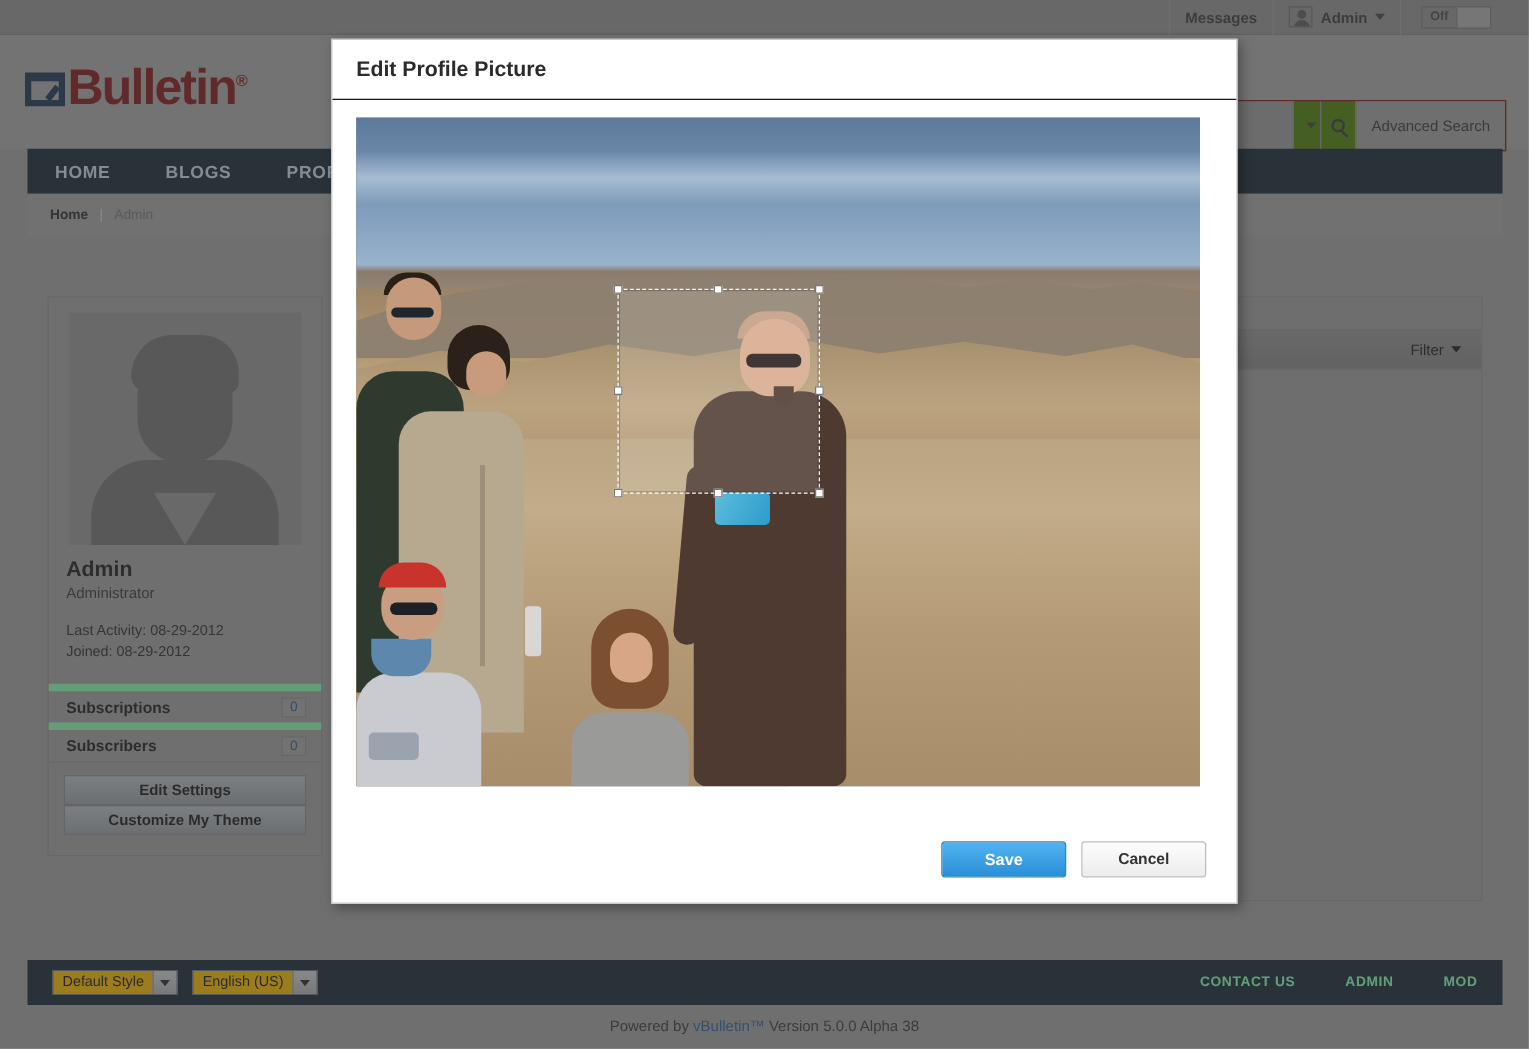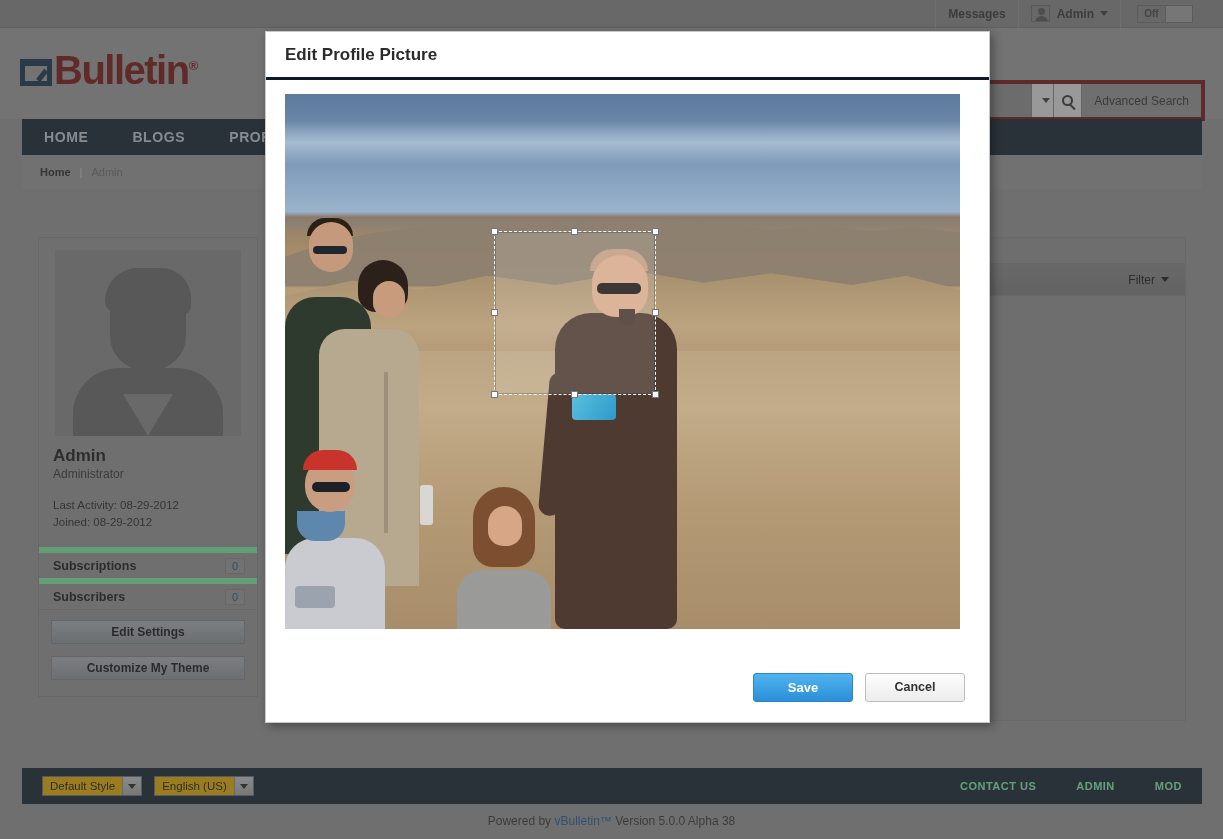--- a/index.html
+++ b/index.html
@@ -152,22 +152,22 @@
     font-size: 13px;
     vertical-align: super;
   }
 
   .searchbox {
     position: absolute;
     right: 18px; top: 52px;
     display: flex;
     align-items: stretch;
     height: 41px;
-    background: #e5e5e5;
-    border: 4px solid #7f1d1d;
+    background: #4d7c0f;
+    border: 1px solid #7f1d1d;
   }
   .search-input-fake {
     width: 140px;
     background: #949494;
     border-right: 1px solid #8a8a8a;
   }
   .search-caret {
     width: 22px;
     display: flex;
     align-items: center;
@@ -342,21 +342,21 @@
     display: block;
     width: 100%;
     height: 24px;
     line-height: 22px;
     text-align: center;
     font-size: 12px;
     font-weight: bold;
     color: #1d1d1d;
     background: linear-gradient(#b1b6ba, #93999e);
     border: 1px solid #83888c;
-    margin-bottom: 12px;
+    margin-bottom: 0;
   }
   .sbtn:last-child { margin-bottom: 0; }
 
   
   .mainpanel {
     position: absolute;
     left: 232px; top: 0;
     width: 916px;
     height: 484px;
     background: #989898;
@@ -467,21 +467,21 @@
     position: absolute;
     left: 265px; top: 31px;
     width: 725px; height: 692px;
     background: #ffffff;
     border: 1px solid #c8c8c8;
     box-shadow: 3px 3px 9px rgba(0,0,0,0.35);
     z-index: 100;
   }
   .modal-head {
     height: 48px;
-    border-bottom: 3px solid #0f172a;
+    border-bottom: 1px solid #0f172a;
     display: flex;
     align-items: center;
     padding-left: 19px;
   }
   .modal-title {
     font-size: 17px;
     font-weight: bold;
     color: #2b2b2b;
   }
   .modal-body {

